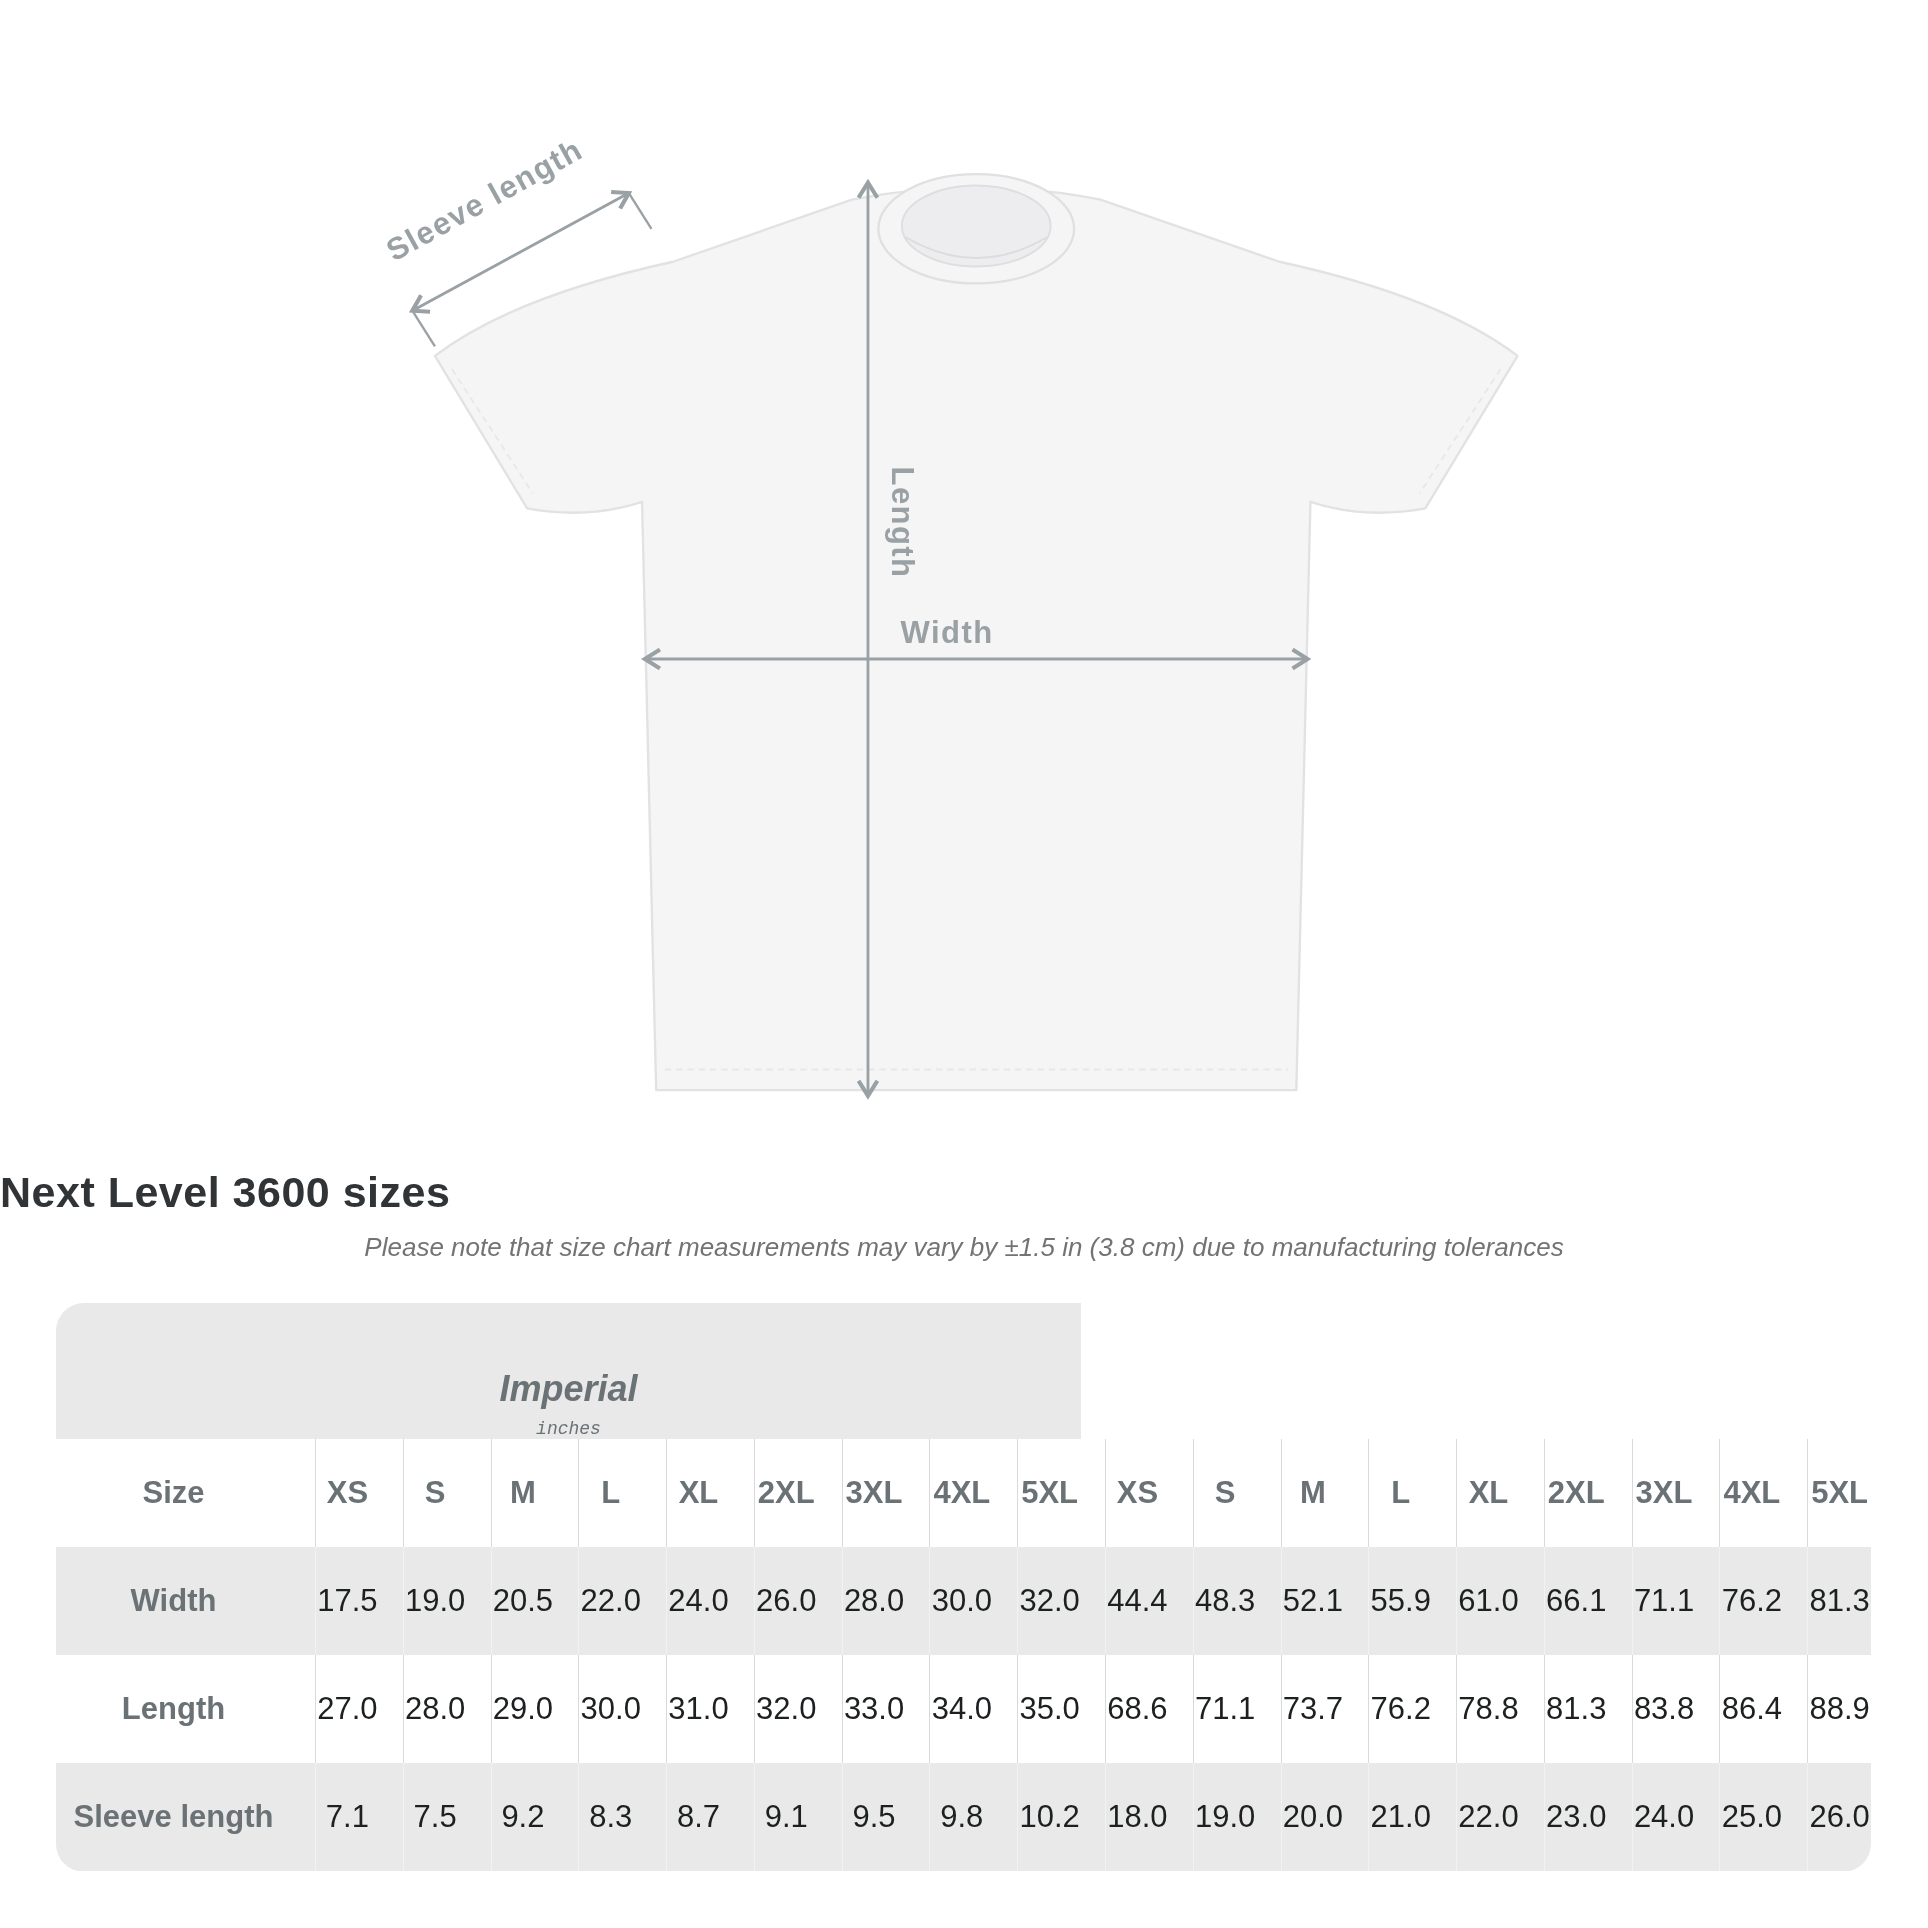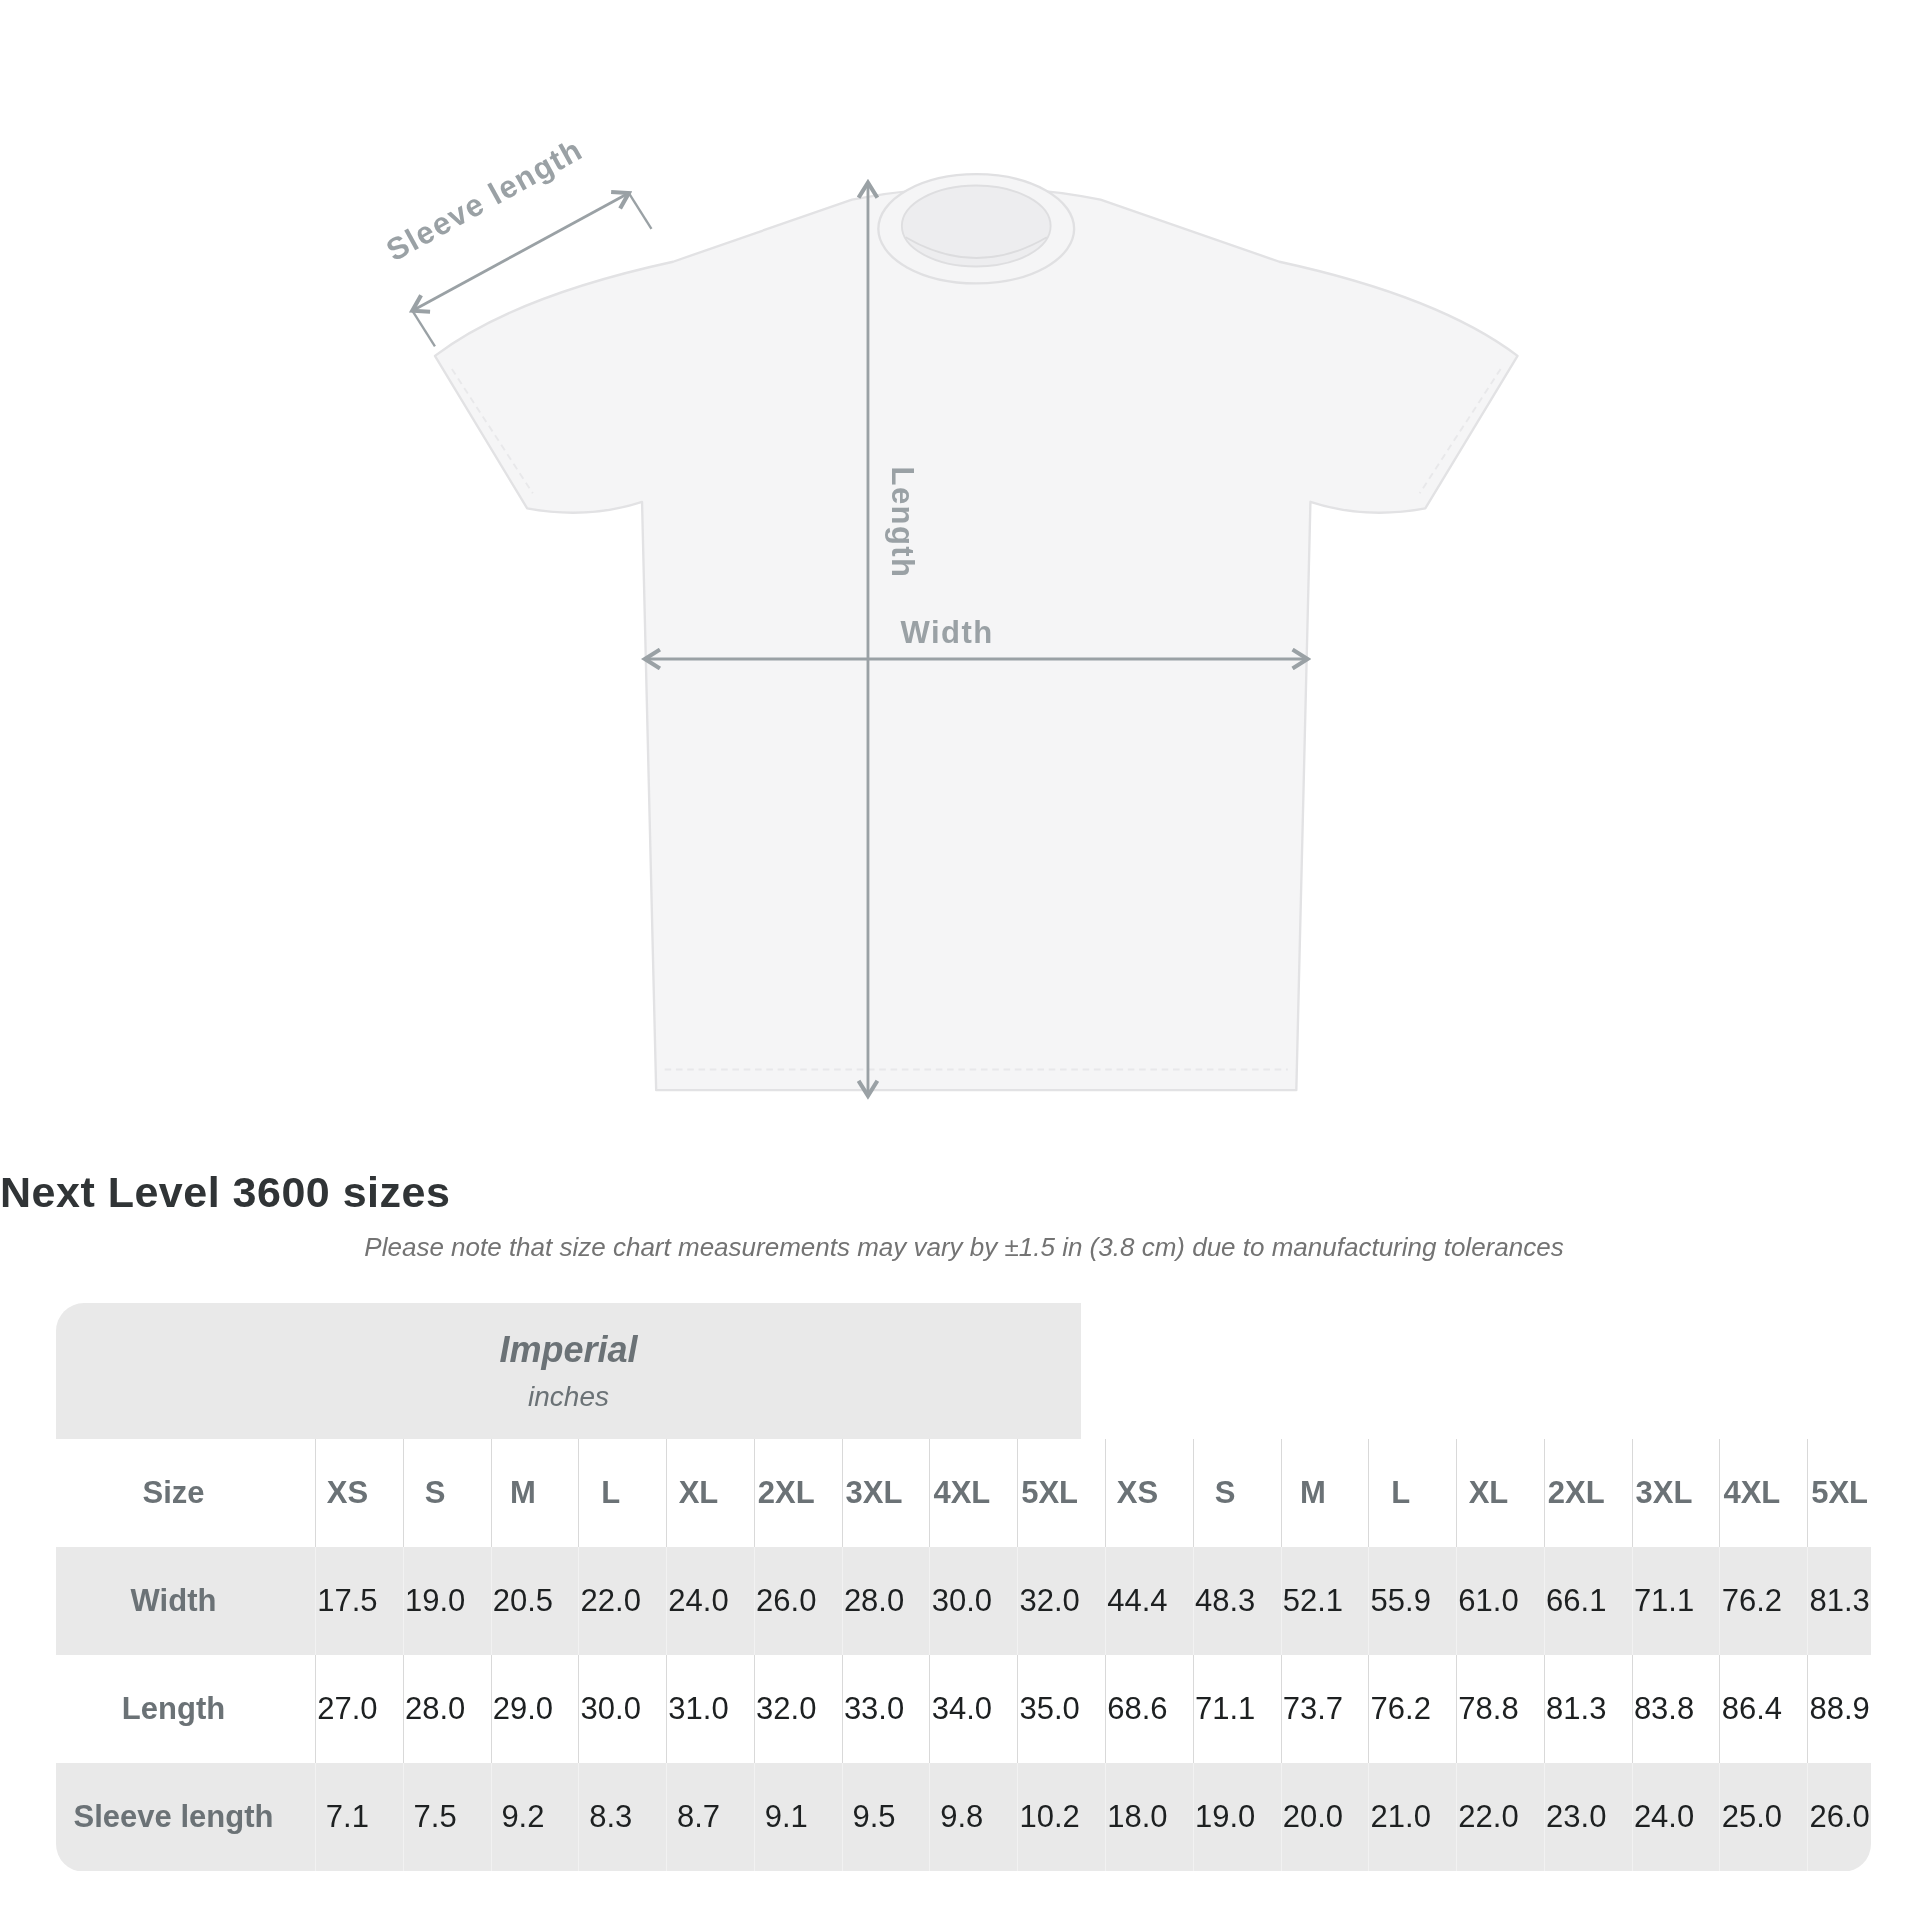--- a/index.html
+++ b/index.html
@@ -17,27 +17,27 @@
     position:absolute;left:0;top:1232px;width:100%;text-align:center;
     font-size:26px;font-style:italic;color:#737373;
   }
   .size-table{
     position:absolute;left:56px;top:1303px;width:1815px;height:569px;
     border-radius:28px;overflow:hidden;background:#ffffff;
   }
   .band-row,.trow{display:grid;grid-template-columns:235px repeat(18,1fr);}
   .band-row{height:136px;}
   .band{
-    background:#e9e9e9;display:flex;flex-direction:column;align-items:center;justify-content:center;
+    background:#e9e9e9;display:flex;flex-direction:column;align-items:center;justify-content:flex-end;
     gap:9.4px;color:#6b7276;
   }
   .band-imperial{grid-column:1 / 11;}
   .band-metric{grid-column:11 / 20;}
   .band-name{font-size:36px;font-weight:bold;font-style:italic;}
-  .band-unit{font-size:28px;font-style:italic;}
+  .band-unit{font-size:18px;font-style:italic;font-family:Liberation Mono, monospace;}
   .trow{height:108px;gap:24px;}
   .trow.white{background:#ffffff;}
   .trow.gray{background:#e9e9e9;}
   .cell{
     display:flex;align-items:center;justify-content:center;
     font-size:31px;color:#1d2021;box-sizing:border-box;
   }
   .trow.white > .cell + .cell{border-left:1.9px solid #d9d9d9;}
   .trow.gray  > .cell + .cell{border-left:1.9px solid #f2f2f2;}
   .cell.hd,.cell.rl{font-weight:bold;color:#6b7276;}

